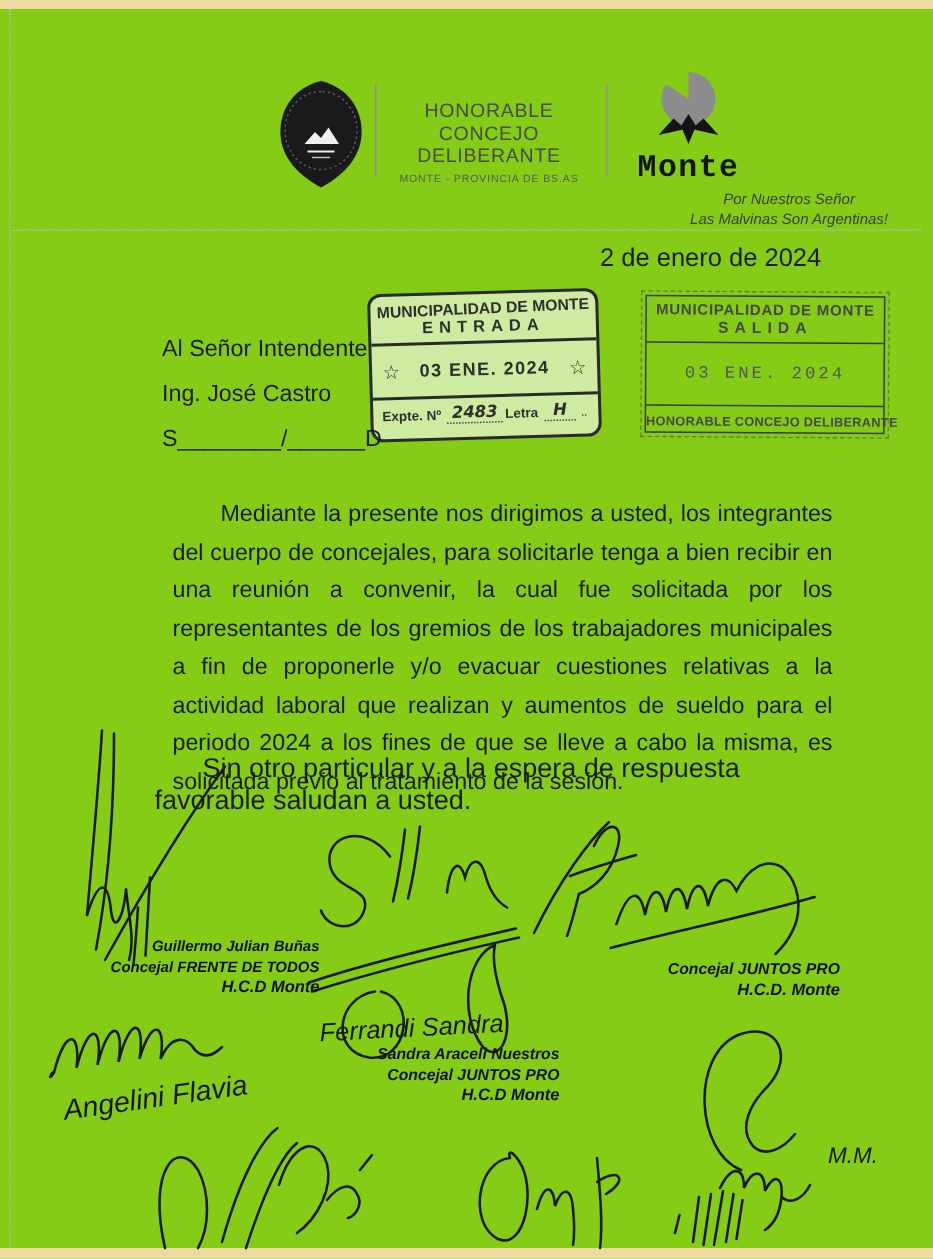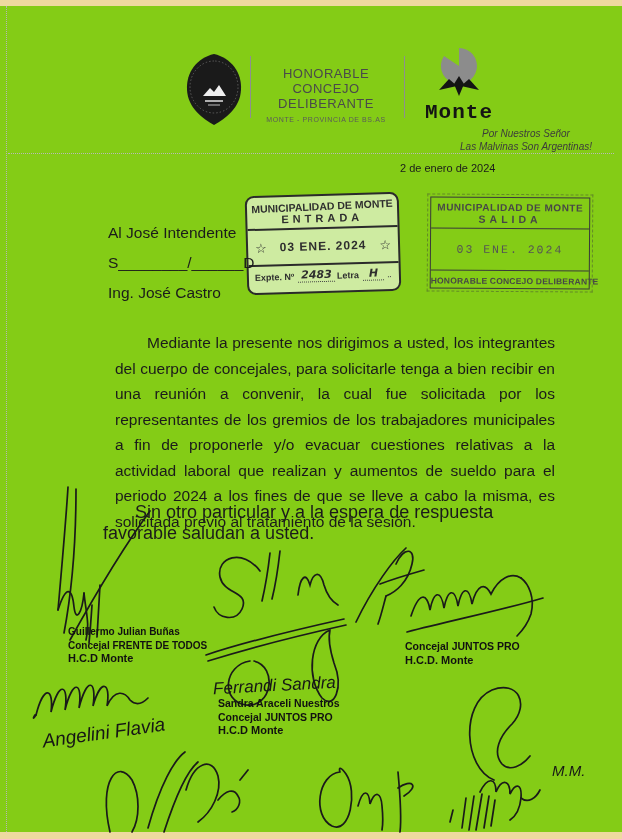--- a/index.html
+++ b/index.html
@@ -16,21 +16,21 @@
   .crest{left:183px;top:52px;}
   .vdiv{width:0;border-left:1.5px solid #8f8f8f;height:62px;top:56px;}
   .org-block{left:256px;top:66px;width:140px;text-align:center;color:#4a4a4a;}
   .org-l1,.org-l2{font-size:13px;letter-spacing:.5px;font-weight:500;line-height:15px;}
   .org-sub{font-size:7px;letter-spacing:.6px;margin-top:5px;color:#5a5a5a;}
   .monte-logo{left:414px;top:46px;width:90px;text-align:center;font-family:Liberation Mono, monospace;}
   .monte-word{font-size:21px;font-weight:bold;letter-spacing:1px;color:#141414;margin-top:-2px;}
   .slogan{right:30px;top:127px;text-align:center;font-style:italic;font-size:10px;line-height:13px;color:#3c3c3c;}
   .hrule{left:8px;right:8px;top:153px;border-top:1px dotted #b9b9b9;}
 
-  .date{left:400px;top:162px;font-size:11px;}
+  .date{left:400px;top:162px;font-size:17px;}
 
   
   .stamp{box-sizing:border-box;color:#2e2e2e;}
   .stamp-entrada{left:246px;top:194px;width:154px;height:99px;border:2.5px solid #2a2a2a;
      border-radius:9px;transform:rotate(-1.6deg);background:rgba(255,255,255,.6);}
   .st-row{box-sizing:border-box;}
   .se-title{padding-top:4px;text-align:center;font-weight:bold;font-size:10.5px;transform:rotate(-1deg);}
   .se-sub{text-align:center;font-weight:bold;font-size:11px;letter-spacing:4px;}
   .se-mid{border-top:2px solid #2a2a2a;border-bottom:2px solid #2a2a2a;margin-top:3px;height:38px;
      display:flex;align-items:center;justify-content:space-between;padding:0 7px;font-weight:bold;font-size:12px;}
@@ -53,21 +53,21 @@
 
   
   .recipient{left:108px;top:218px;font-size:15.5px;line-height:30px;}
   .body-text{left:103px;top:318px;width:464px;font-size:15.5px;line-height:25.5px;
      text-align:justify;}
   .body-text p{margin:12px;text-indent:32px;}
   .p2{left:103px;top:502px;width:464px;font-size:18px;text-indent:32px;margin:0;}
 
   
   .sig path{fill:none;stroke:#1a1a1a;stroke-width:1.7;stroke-linecap:round;}
-  .sig-block{text-align:left;font-weight:bold;font-size:10px;line-height:13.5px;color:#111;}
+  .sig-block{text-align:right;font-weight:bold;font-size:10px;line-height:13.5px;color:#111;font-style:italic;}
   .hand-note{font-style:italic;color:#161616;}
   .mono-cap{white-space:nowrap;}
 </style>
 </head>
 <body>
 
 <div class="page">
   <div class="abs edge-top"></div>
   <div class="abs edge-bottom"></div>
   <div class="abs edge-left"></div>
@@ -125,23 +125,23 @@
   <div class="abs stamp stamp-salida">
     <div class="ss-title">MUNICIPALIDAD DE MONTE</div>
     <div class="ss-sub">SALIDA</div>
     <div class="ss-mid">
         <span>03 ENE. 2024</span>
       </div>
     <div class="ss-foot mono-cap">HONORABLE CONCEJO DELIBERANTE</div>
   </div>
 
   <div class="abs recipient">
-    <div>Al José Intendente</div>
+    <div>Al Señor Intendente</div>
+    <div>Ing. José Castro</div>
     <div>S________/______D</div>
-    <div>Ing. José Castro</div>
   </div>
 
   <div class="abs body-text">
     <p>Mediante la presente nos dirigimos a usted, los integrantes del cuerpo de concejales, para solicitarle tenga a bien recibir en una reunión a convenir, la cual fue solicitada por los representantes de los gremios de los trabajadores municipales a fin de proponerle y/o evacuar cuestiones relativas a la actividad laboral que realizan y aumentos de sueldo para el periodo 2024 a los fines de que se lleve a cabo la misma, es solicitada previo al tratamiento de la sesión.</p>
   </div>
   <p class="abs p2">Sin otro particular y a la espera de respuesta favorable saludan a usted.</p>
 
   <svg class="abs sig" style="left:40px;top:485px;" width="122" height="162" viewBox="0 0 122 162">
     <path d="M28,2 C26,35 22,80 18,125"></path>
     <path d="M36,4 C36,45 34,95 24,148"></path>

